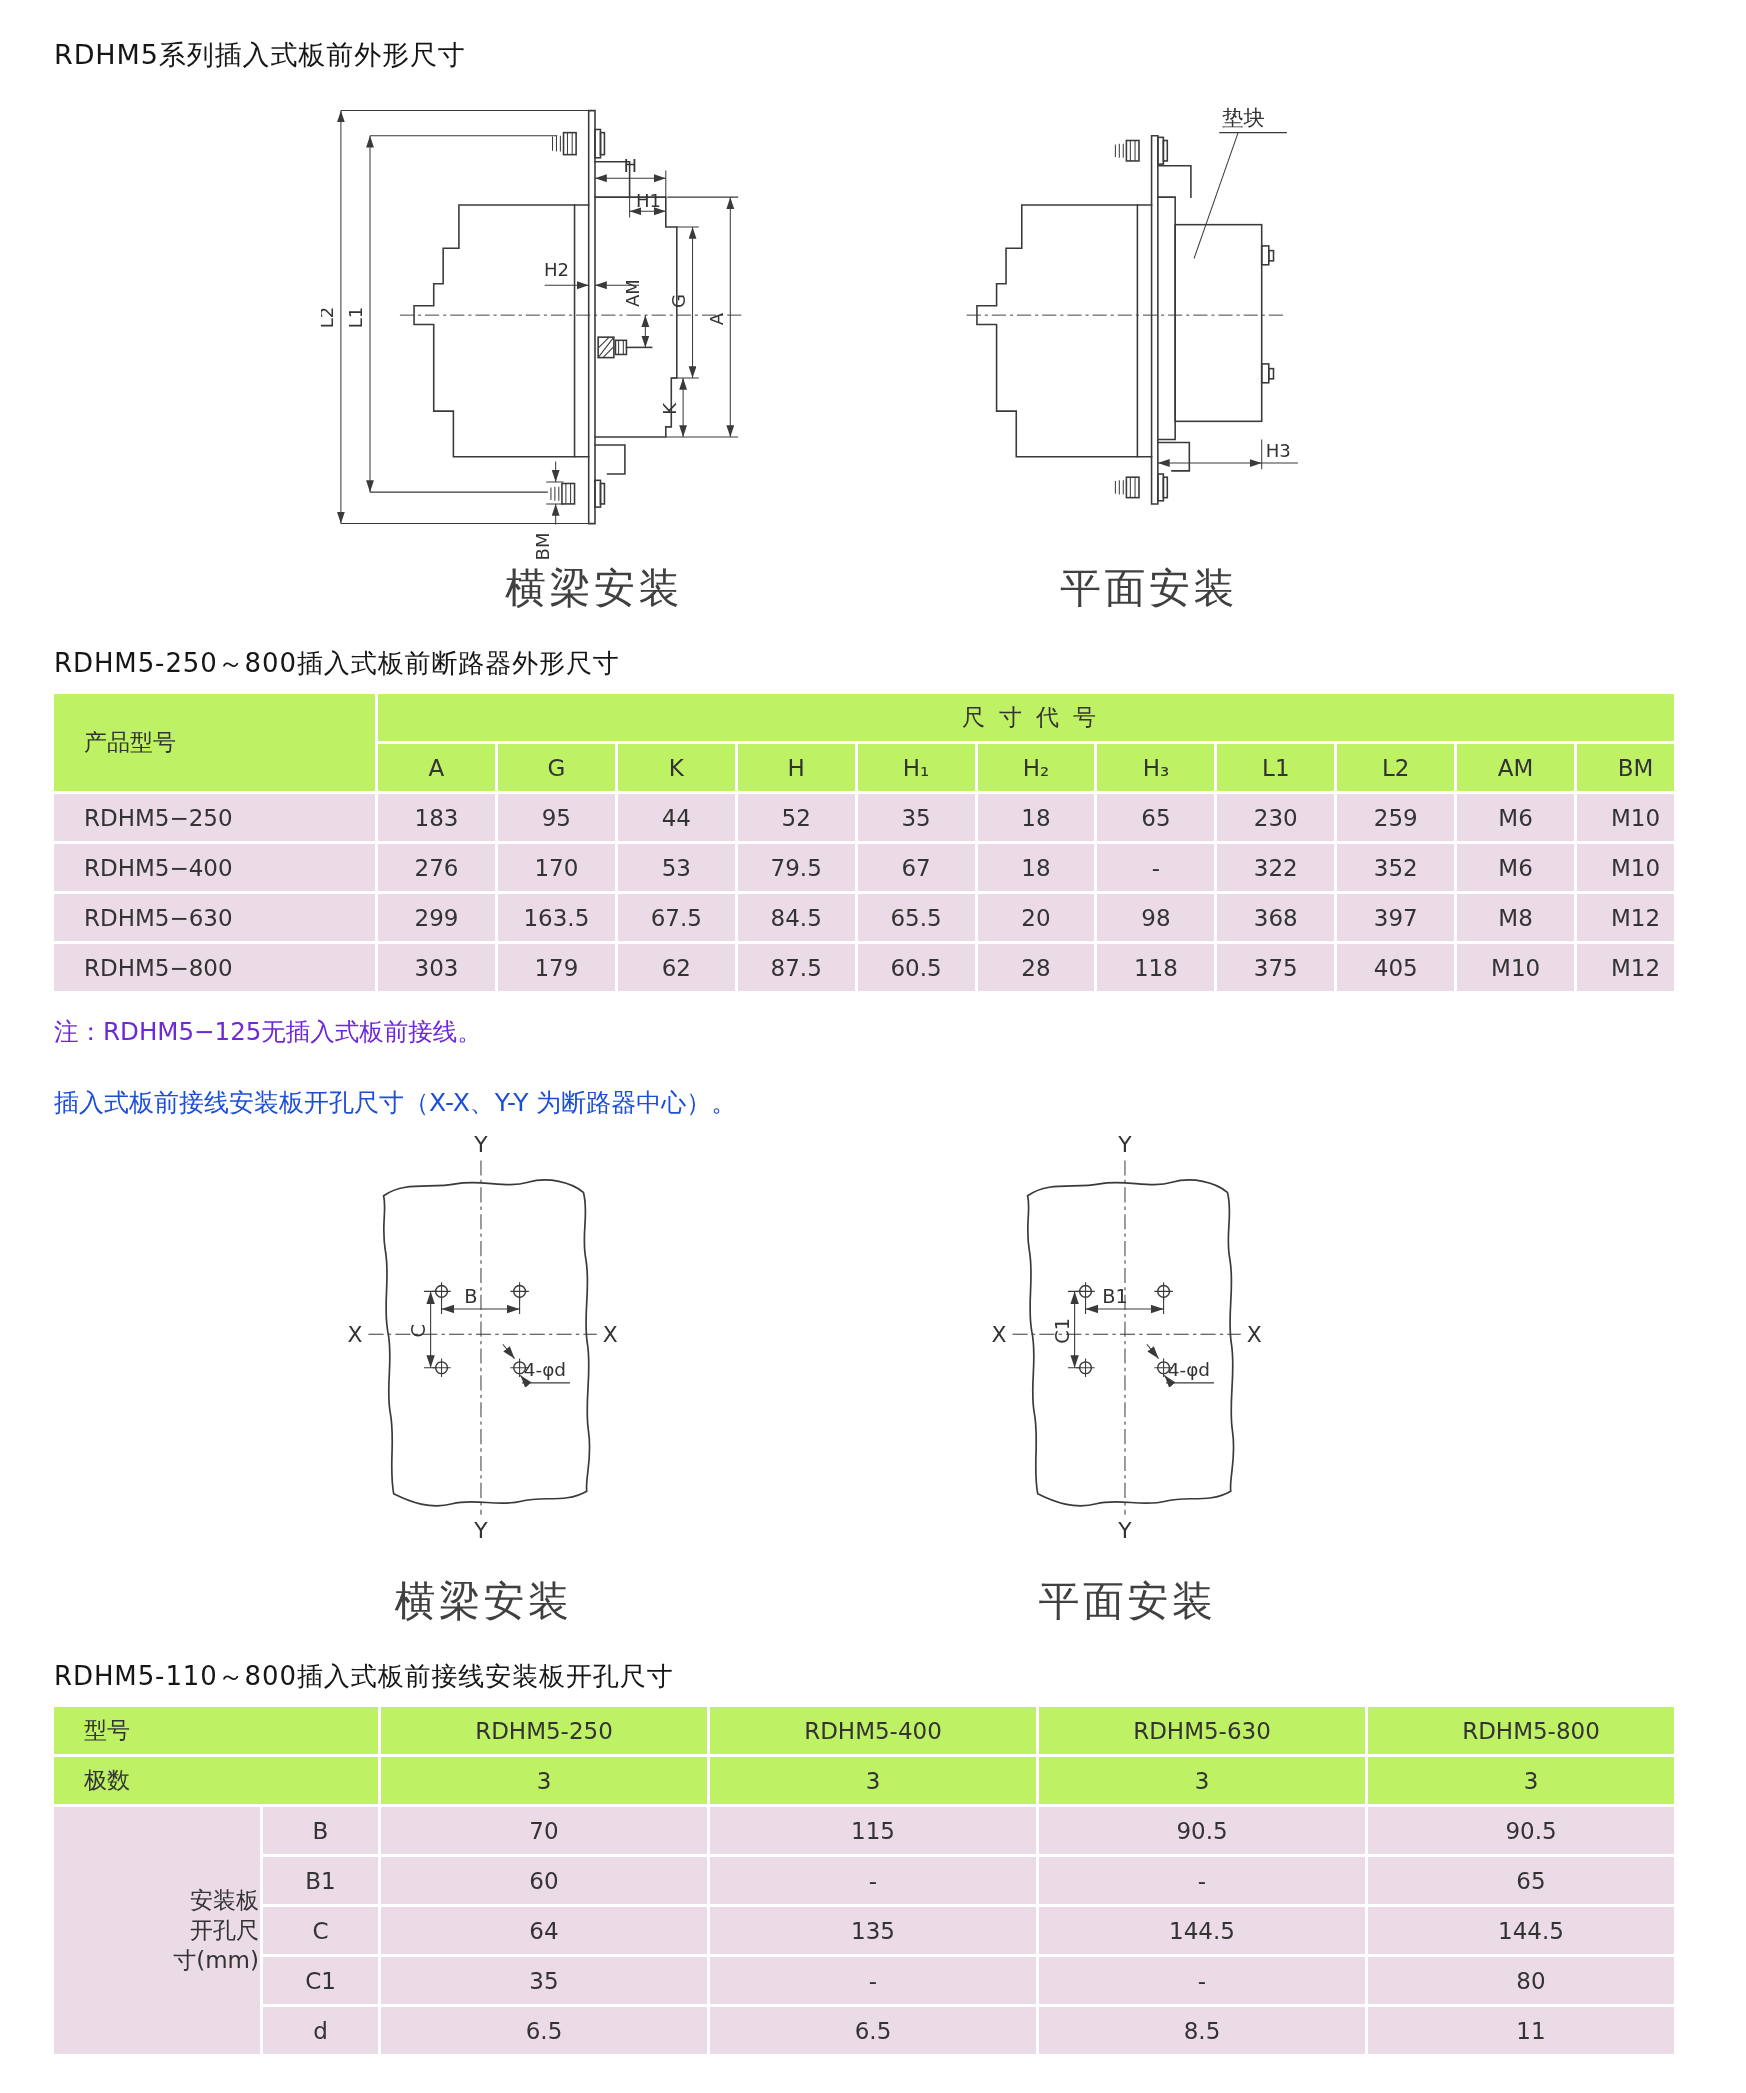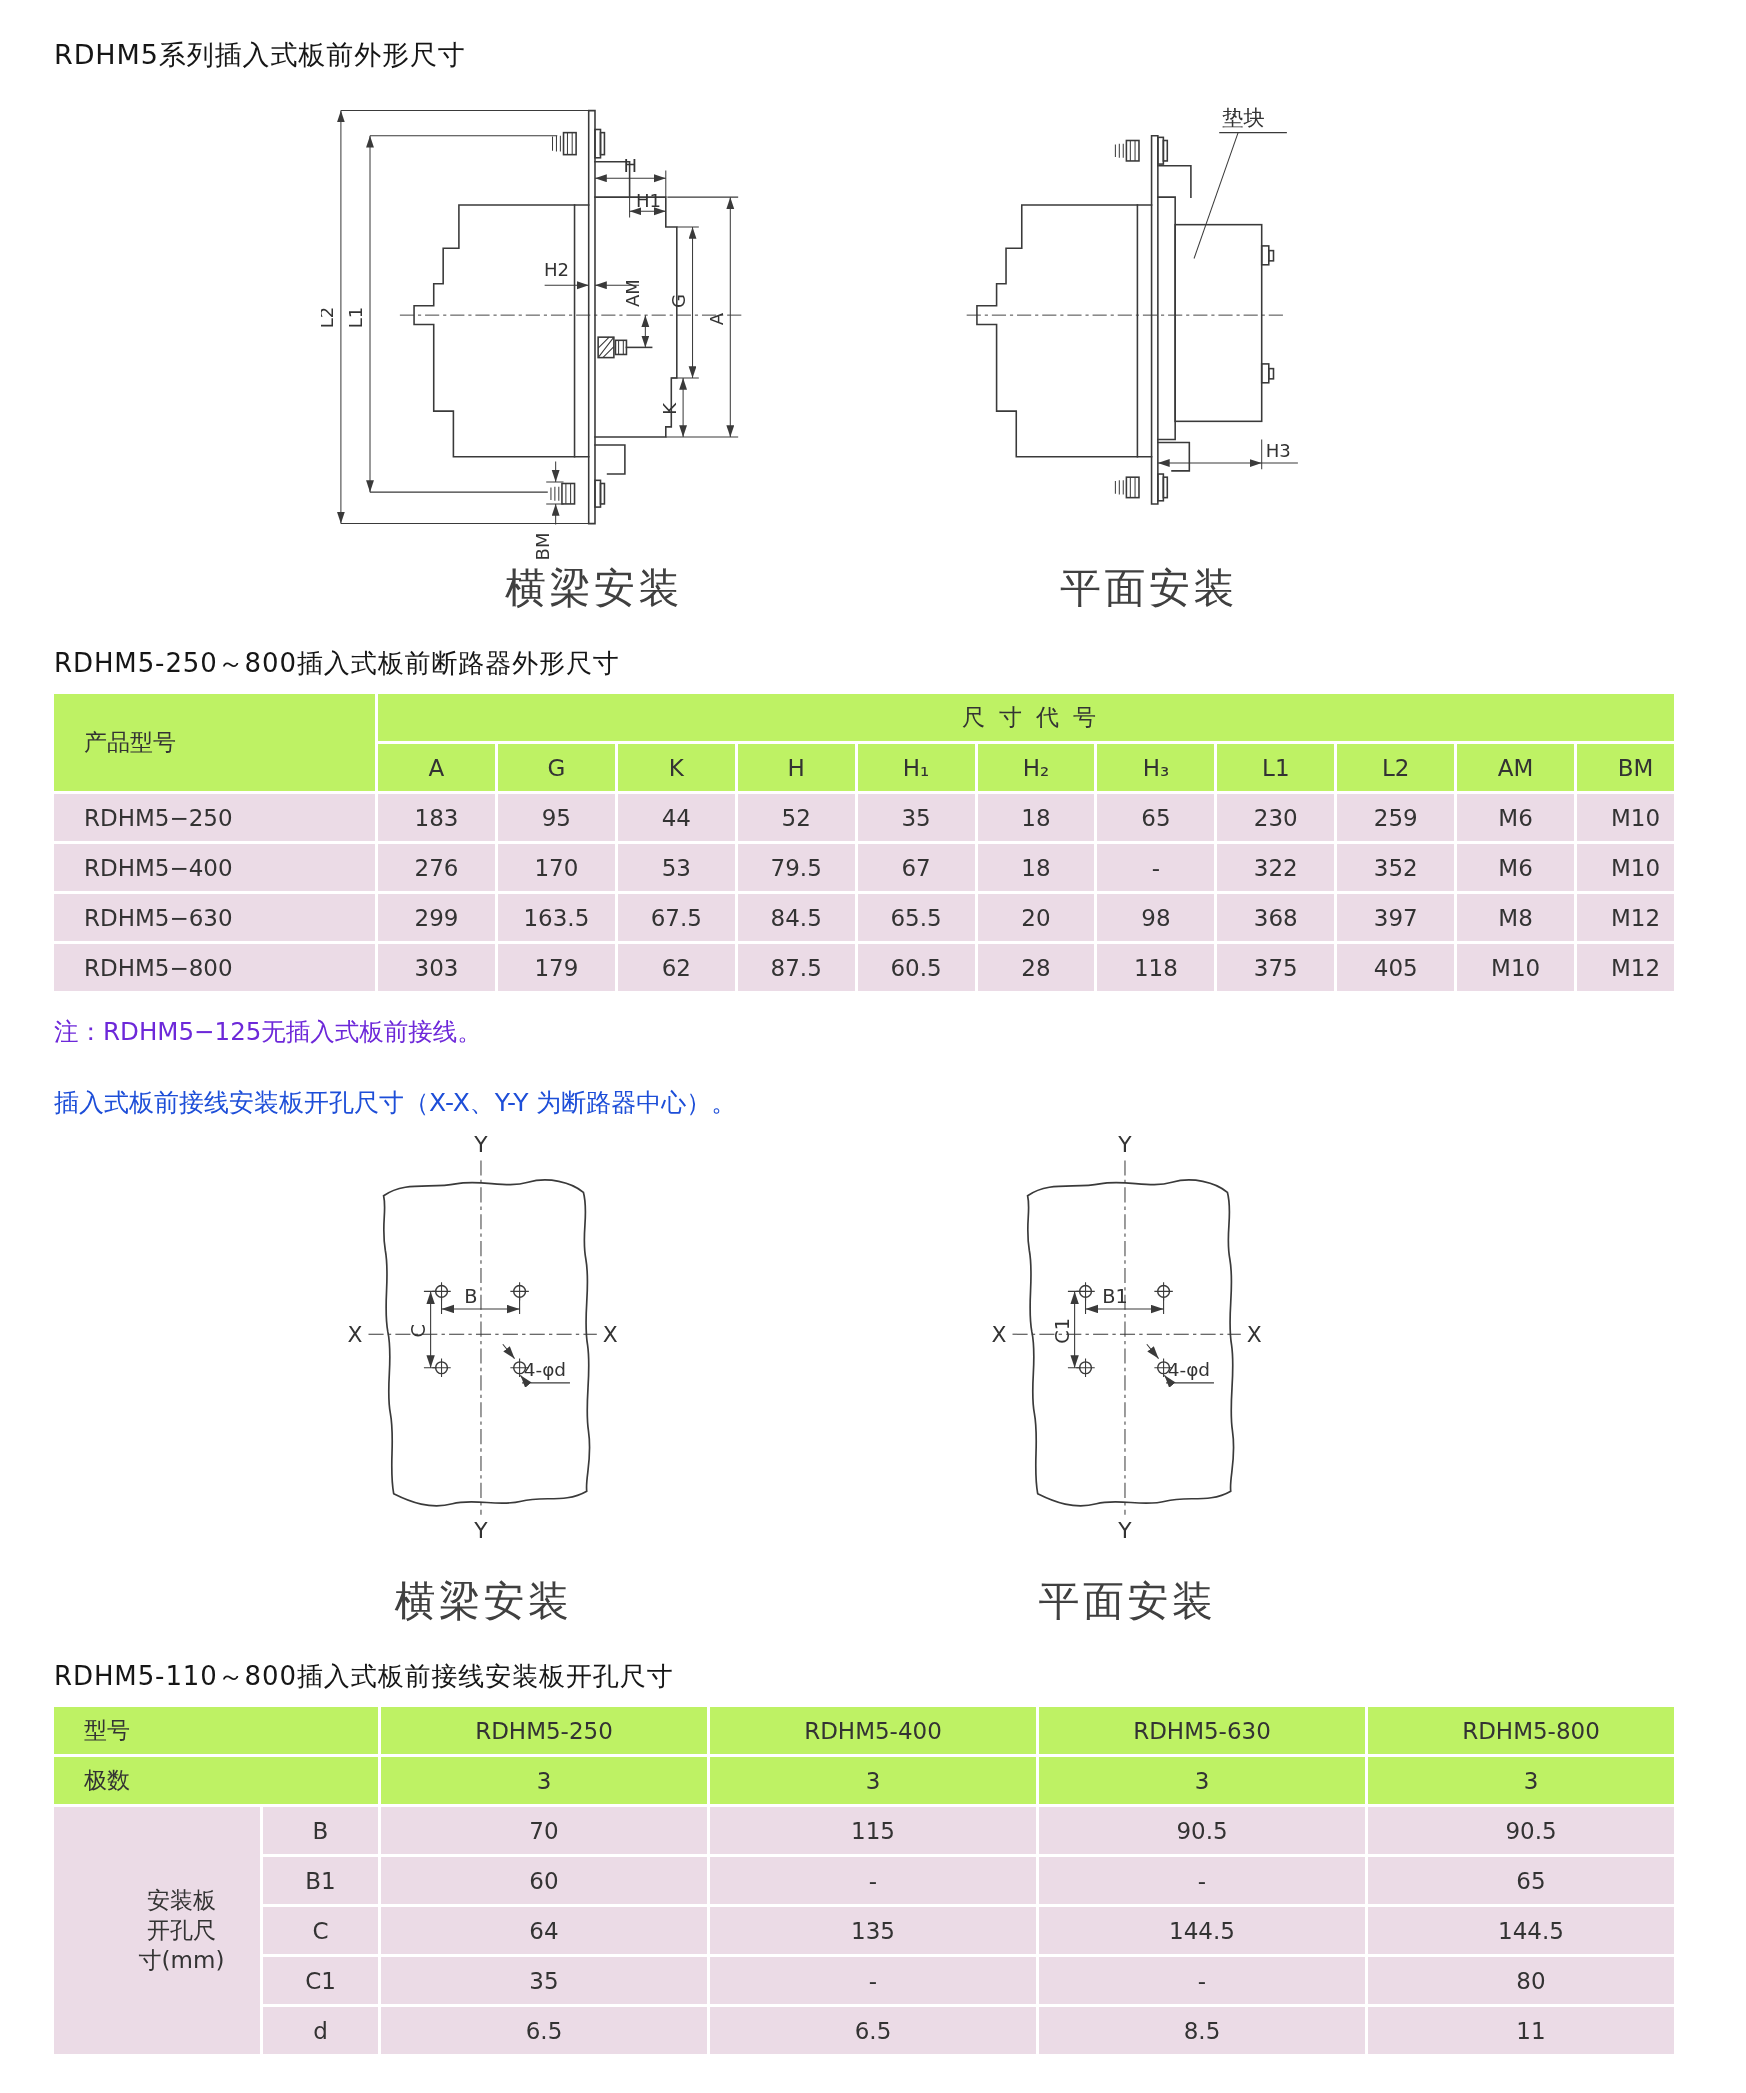--- a/index.html
+++ b/index.html
@@ -28,21 +28,21 @@
   .tx{font-size:23px;}
   .tx2{font-size:22px;}
   .txc{font-size:27px;}
   .txa{font-size:26px;}
   table.t{border-collapse:separate;border-spacing:3.5px;table-layout:fixed;width:1646px;margin:10.5px 0 0 51px;}
   .t td{height:45px;text-align:center;font-size:23px;color:#333;vertical-align:middle;overflow:hidden;}
   .t td.hd{background:#bef264;}
   .t td.lt{background:#ebdbe6;}
   .t td.model{text-align:left;padding-left:30px;}
   .t td.group-hd{letter-spacing:14px;}
-  .t2 td.grp{white-space:pre-line;text-align:center;padding-left:50px;line-height:1.3;margin-top:8px;}
+  .t2 td.grp{white-space:pre-line;text-align:right;padding-left:50px;line-height:1.3;margin-top:8px;}
 </style>
 </head>
 <body>
 
 <div class="page">
 
   <div class="title">RDHM5系列插入式板前外形尺寸</div>
 
   <div class="figs figs-top">
 

